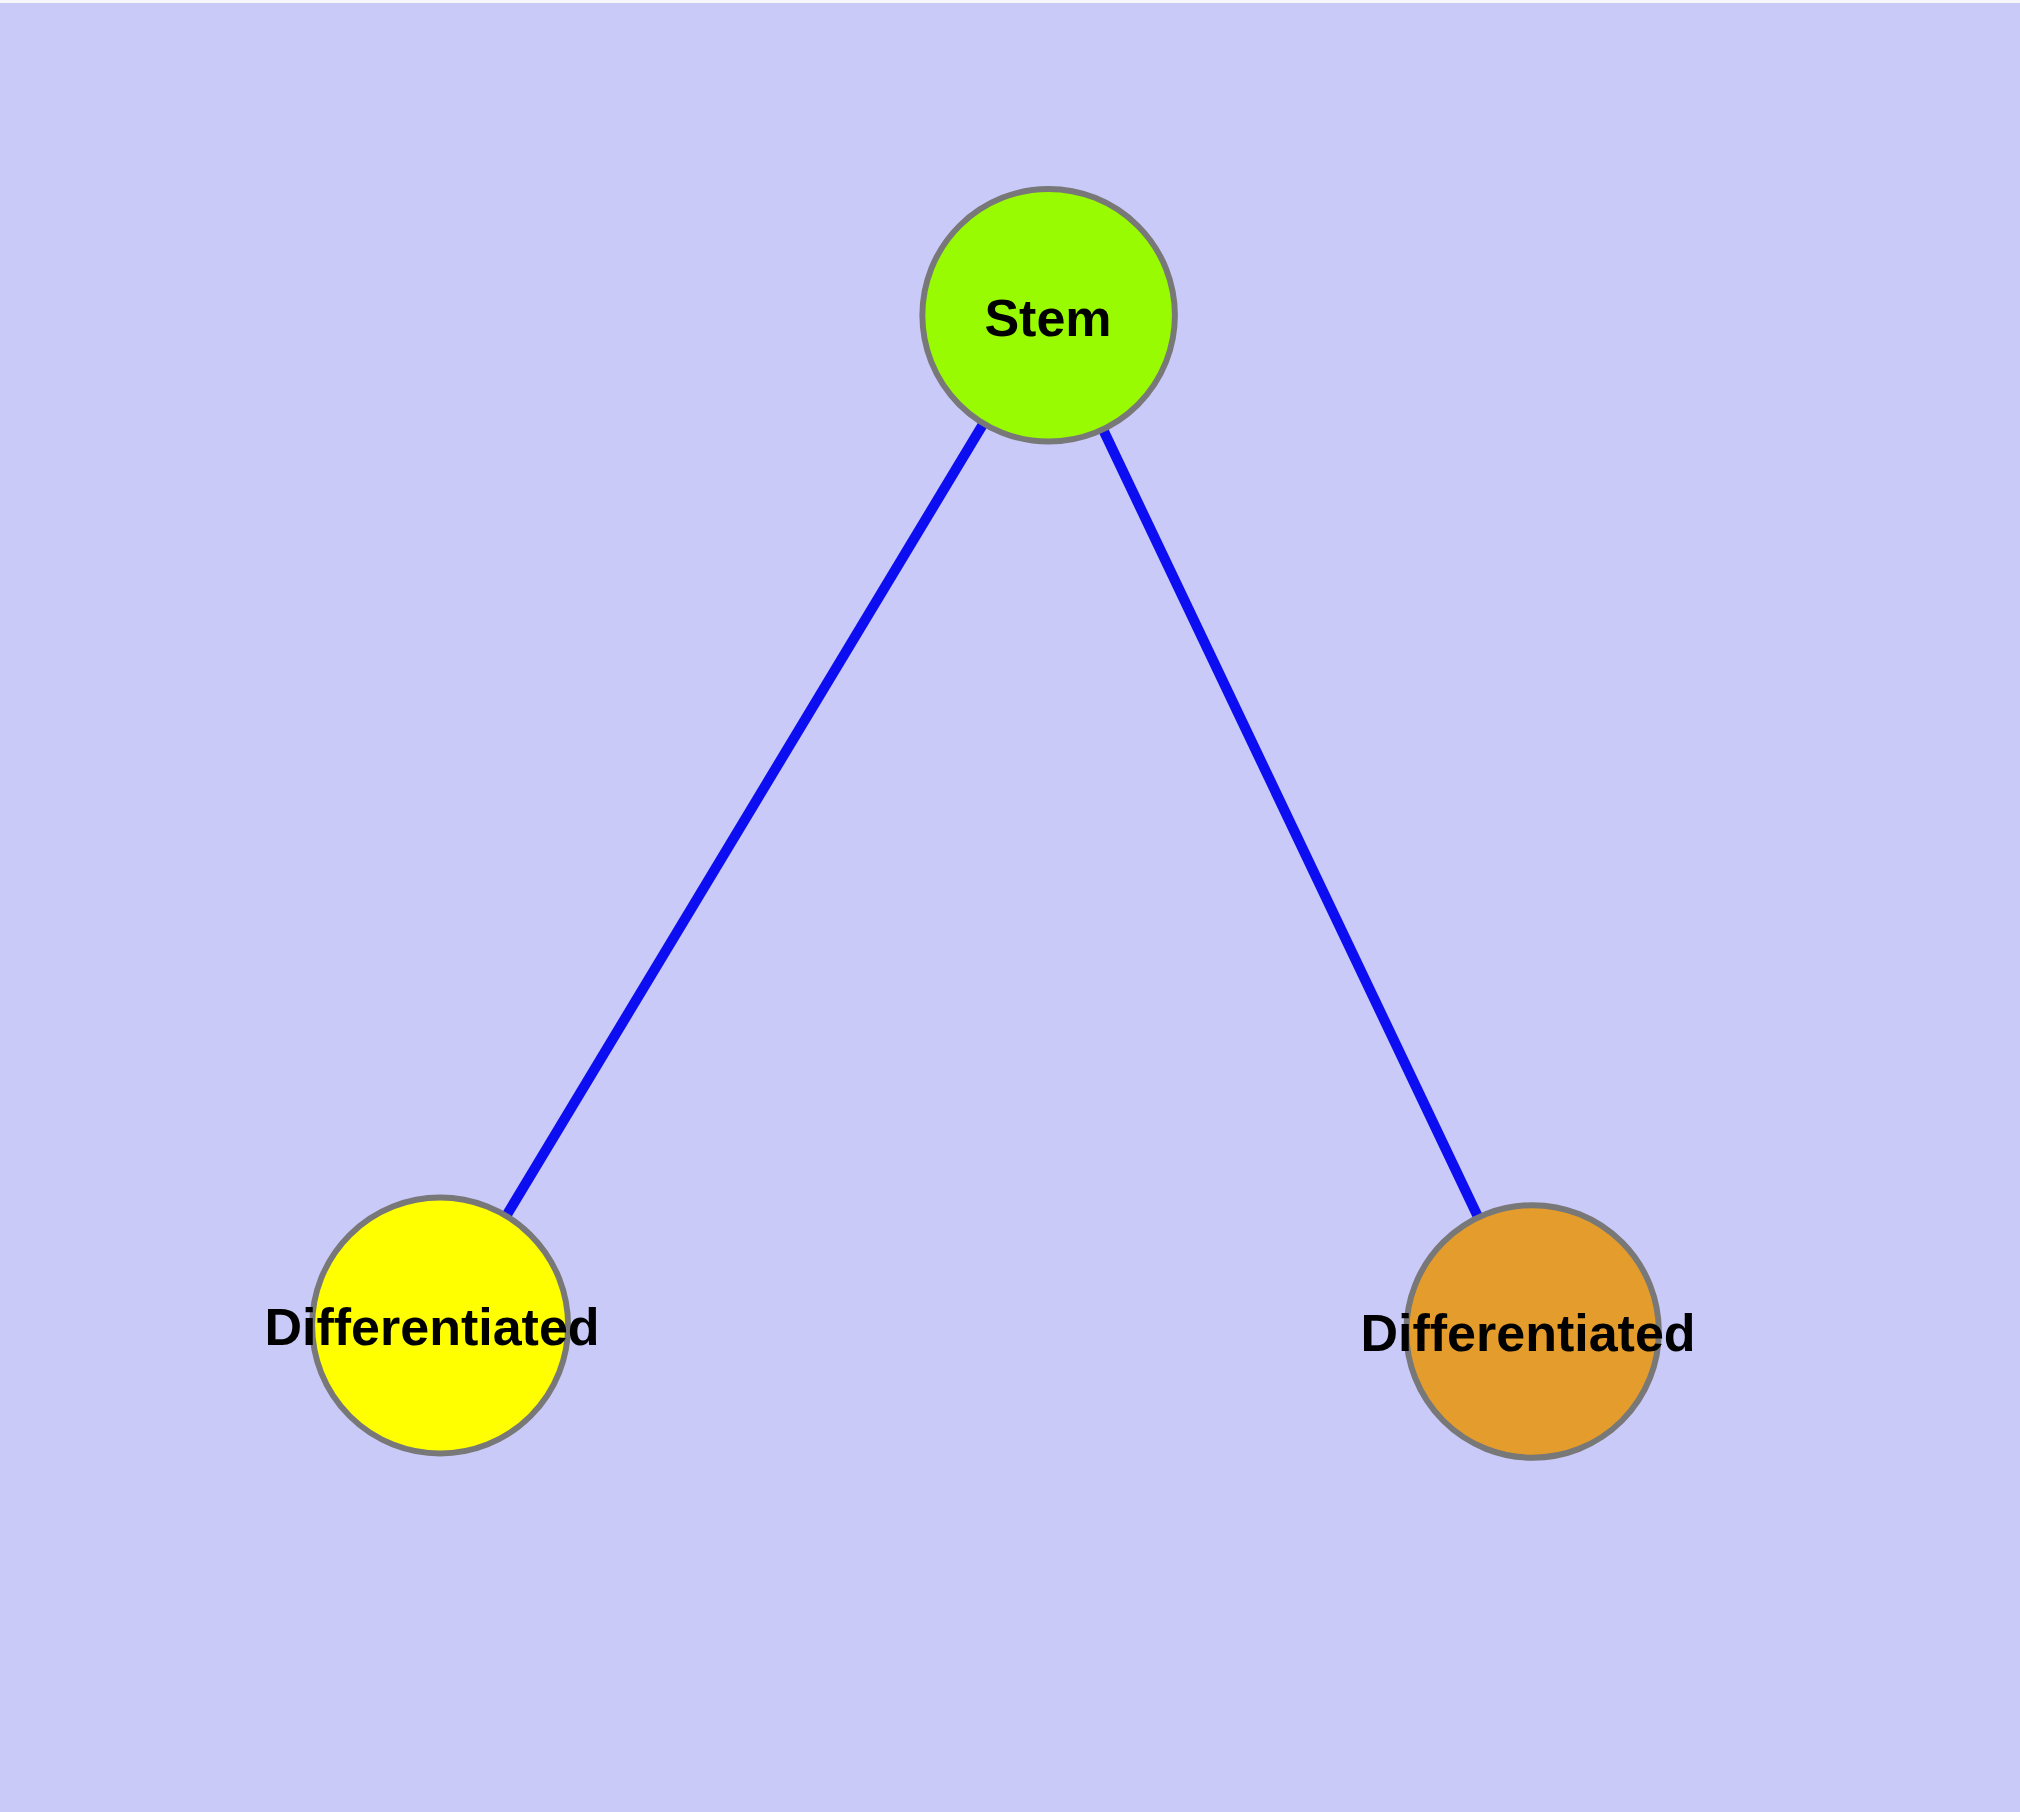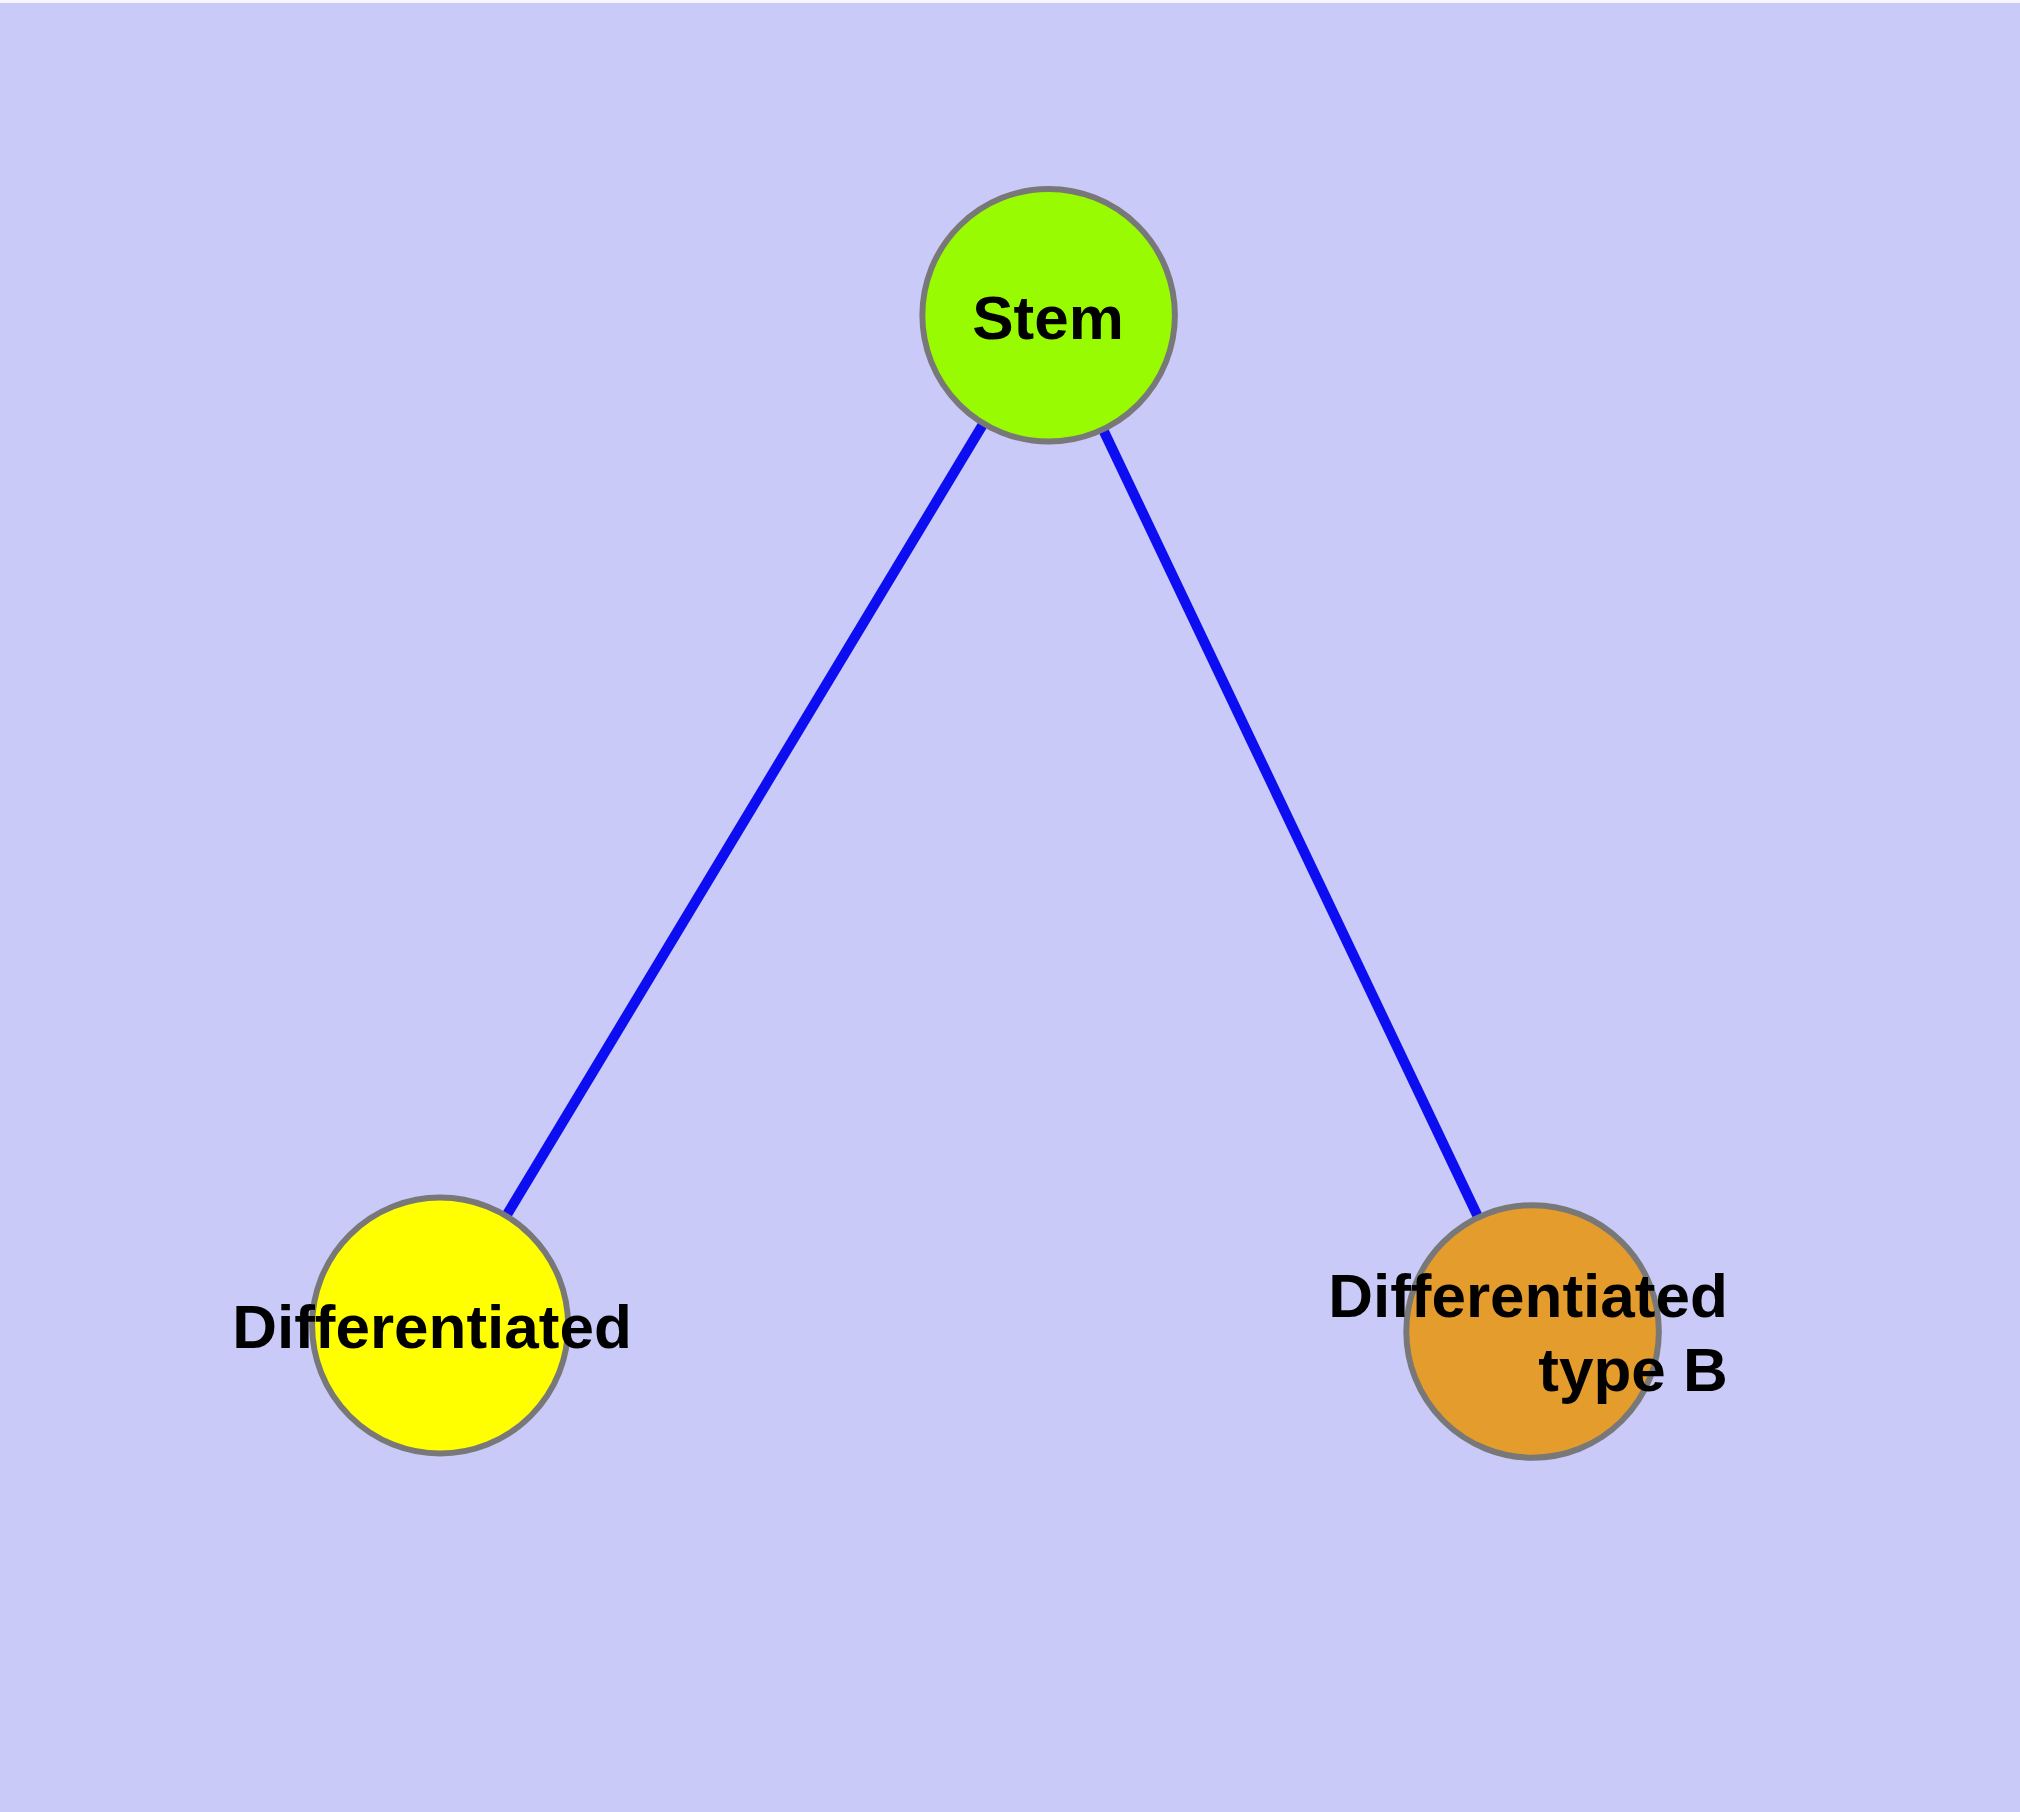--- a/index.html
+++ b/index.html
@@ -31,23 +31,23 @@
     top: 0; left: 0;
     width: 2021px;
     height: 1812px;
     z-index: 1;
   }
   .node-label {
     position: absolute;
     transform: translate(-50%, -50%);
     color: #000000;
     font-weight: bold;
-    font-size: 62px;
+    font-size: 52px;
     line-height: 1.2;
-    text-align: right;
+    text-align: left;
     white-space: nowrap;
     z-index: 2;
     letter-spacing: 0px;
   }
 </style>
 </head>
 <body>
 
 <div class="canvas">
 
@@ -64,17 +64,16 @@
   </svg>
 
   <div class="node-label" style="left:1048px; top:318px;">Stem</div>
 
   <div class="node-label" style="left:432px; top:1327px;">
     <div>Differentiated</div>
   </div>
 
   <div class="node-label" style="left:1528px; top:1333px;">
     <div>Differentiated</div>
-    <div>type B</div>
   </div>
 
 </div>
 
 
 </body></html>

